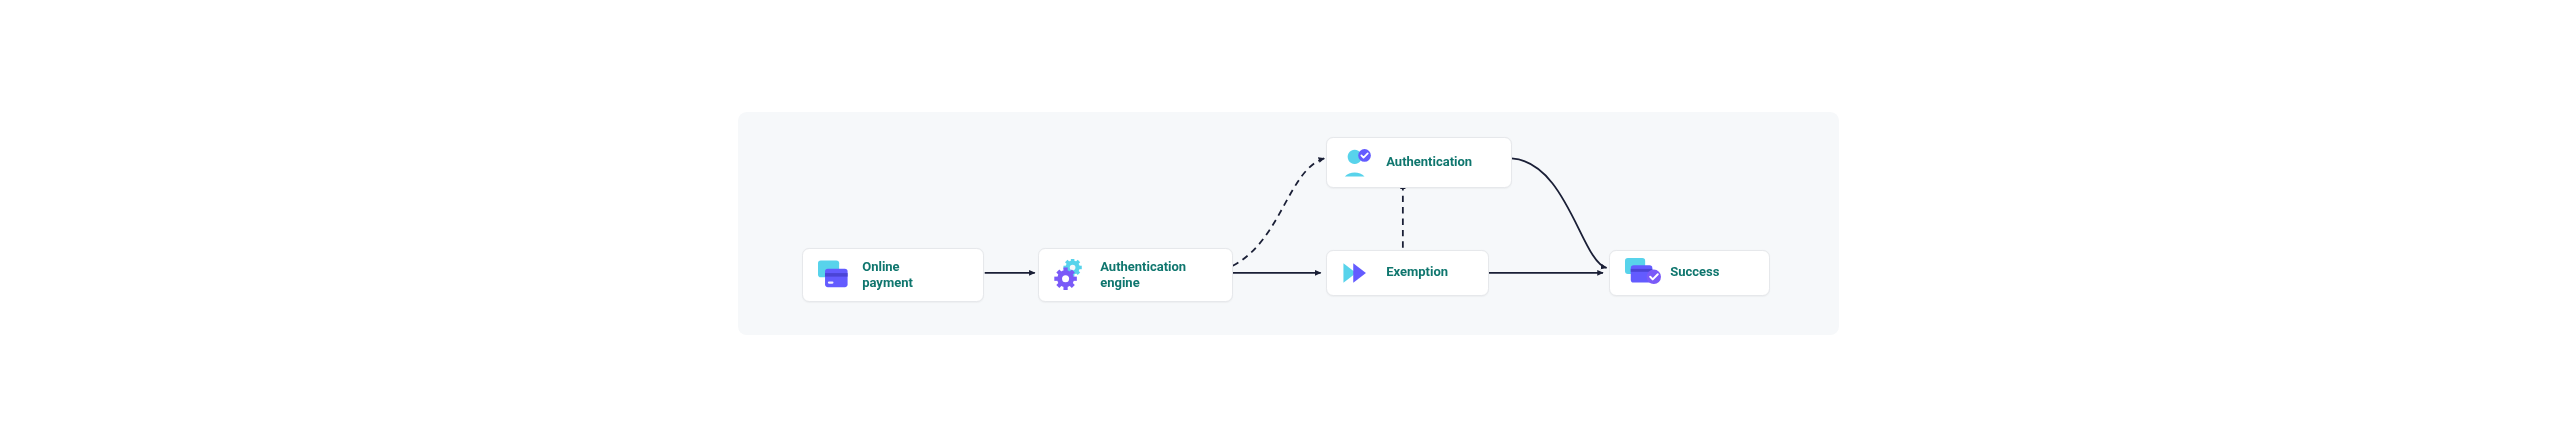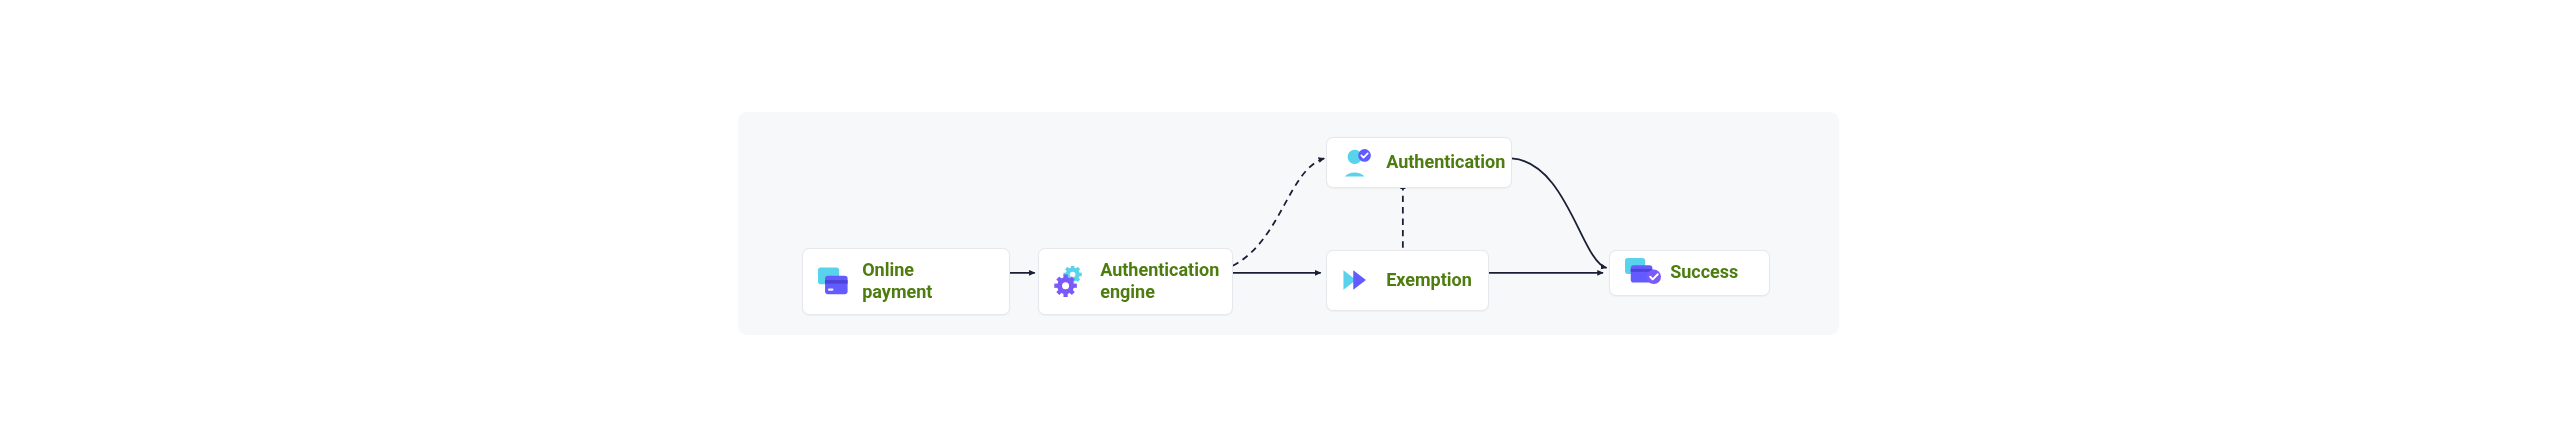--- a/index.html
+++ b/index.html
@@ -23,23 +23,23 @@
     background: #ffffff;
     border: 0.7px solid #e6e8eb;
     border-radius: 7.2px;
     box-shadow: 0 0.7px 1.4px rgba(0,0,0,0.04);
     display: flex;
     align-items: center;
     padding: 10px 15.7px;
     gap: 13px;
   }
   .node .label {
-    color: #4d7c0f;
+    color: #0f766e;
     font-weight: 700;
-    font-size: 18px;
+    font-size: 13px;
     line-height: 1.25;
     white-space: pre-line;
   }
   .icon-wrap { flex: 0 0 auto; display:flex; align-items:center; justify-content:center; }
   svg { display:block; }
   
   .arrow-layer { position:absolute; inset:0; pointer-events:none; }
 </style>
 </head>
 <body>
@@ -59,21 +59,21 @@
 
     <path d="M 692 215 C 760 180, 770 80, 820 65" stroke="#1a1f36" stroke-width="2.5" fill="none" stroke-dasharray="9 7" marker-end="url(#arrowhead)"></path>
 
     <path d="M 930 190 L 930 100" stroke="#1a1f36" stroke-width="2.5" fill="none" stroke-dasharray="9 7" marker-end="url(#arrowhead)"></path>
 
     <path d="M 1050 225 L 1210 225" stroke="#1a1f36" stroke-width="2.5" fill="none" marker-end="url(#arrowhead)"></path>
 
     <path d="M 1082 65 C 1160 70, 1180 210, 1215 218" stroke="#1a1f36" stroke-width="2.5" fill="none" marker-end="url(#arrowhead)"></path>
   </svg>
 
-  <div class="node" style="left:64px; top:136px; width:208px;">
+  <div class="node" style="left:64px; top:136px; width:182px;">
     <span class="icon-wrap">
       <svg width="31" height="29" viewBox="0 0 44 40">
         <rect x="0" y="0" width="30" height="24" rx="4" fill="#58d3eb"></rect>
         <rect x="10" y="12" width="32" height="26" rx="4" fill="#635bff"></rect>
         <rect x="10" y="18" width="32" height="5" fill="#4b44d6"></rect>
         <rect x="14" y="30" width="8" height="3" rx="1.5" fill="#ffffff" opacity="0.9"></rect>
       </svg>
     </span>
     <span class="label">Online
 payment</span>
@@ -112,21 +112,21 @@
     <span class="icon-wrap">
       <svg width="31" height="29" viewBox="0 0 44 40">
         <path d="M18 22 a10 10 0 1 1 0.001 0 M4 40 a18 16 0 0 1 28 0 Z" fill="#58d3eb"></path>
         <circle cx="32" cy="10" r="9" fill="#635bff"></circle>
         <path d="M27.5 10 l3 3 l6 -6" stroke="#ffffff" stroke-width="2.5" fill="none" stroke-linecap="round" stroke-linejoin="round"></path>
       </svg>
     </span>
     <span class="label">Authentication</span>
   </div>
 
-  <div class="node" style="left:588px; top:138px; width:163px; height:61px;">
+  <div class="node" style="left:588px; top:138px; width:163px; height:46px;">
     <span class="icon-wrap">
       <svg width="31" height="26" viewBox="0 0 44 36">
         <path d="M2 4 L20 18 L2 32 Z" fill="#58d3eb"></path>
         <path d="M16 4 L34 18 L16 32 Z" fill="#635bff"></path>
       </svg>
     </span>
     <span class="label">Exemption</span>
   </div>
 
   <div class="node" style="left:871px; top:138px; width:161px; height:46px;gap:9px;">

